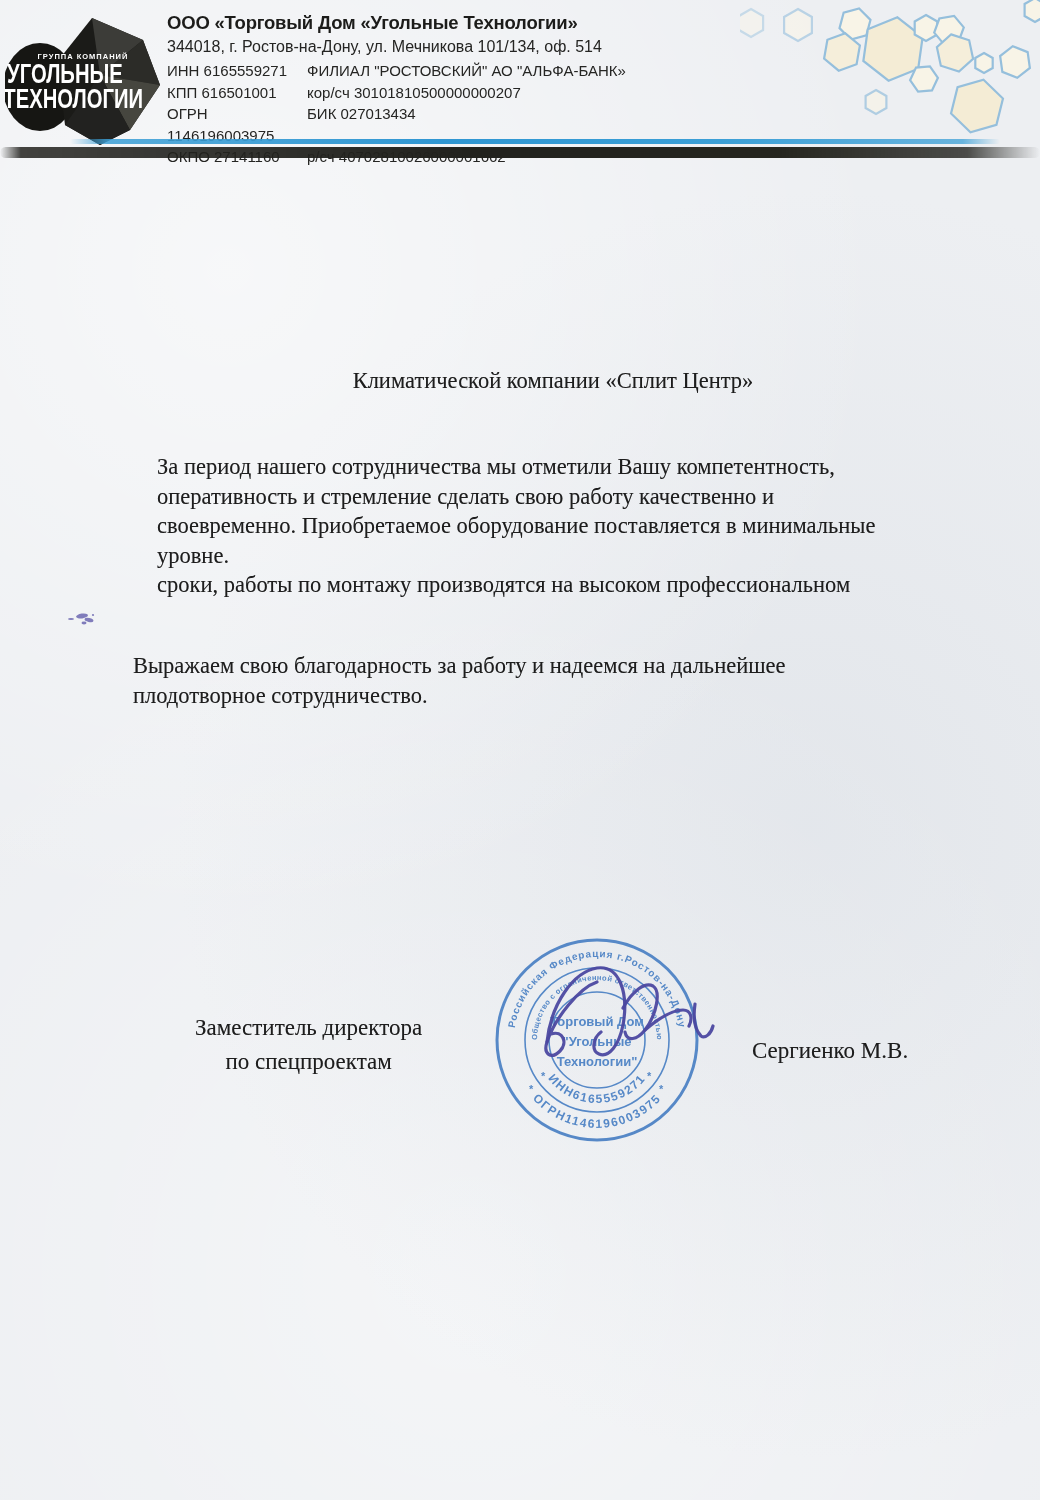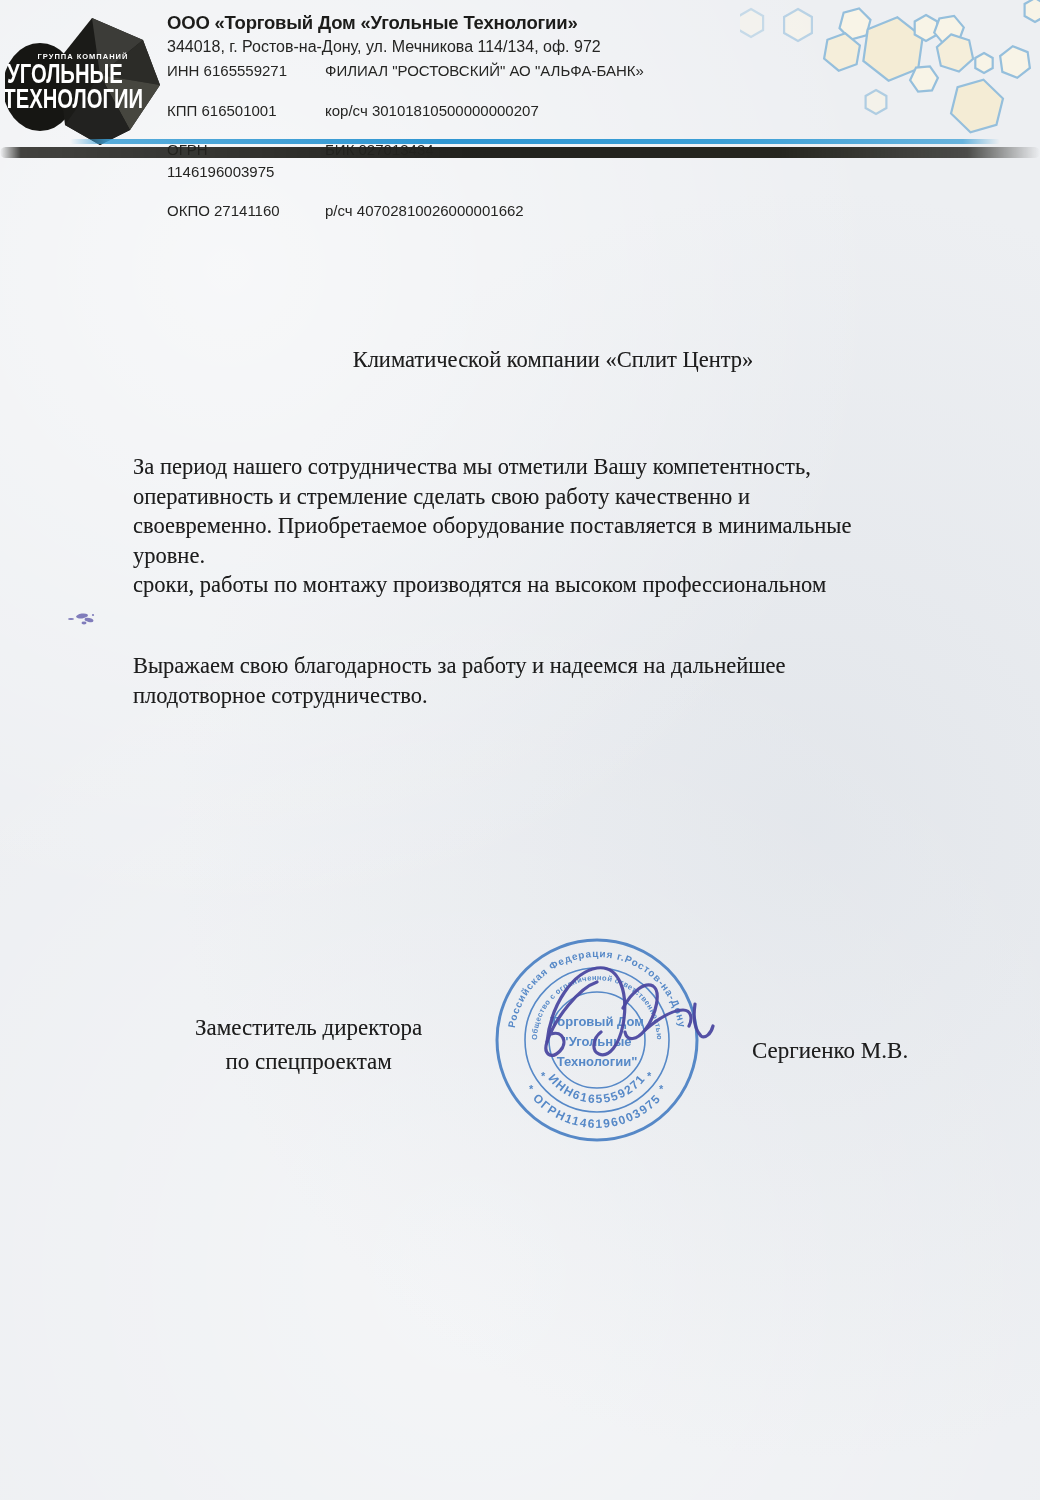--- a/index.html
+++ b/index.html
@@ -14,30 +14,30 @@
       radial-gradient(circle at 78% 55%, rgba(208,214,222,0.35) 0, rgba(208,214,222,0) 55%),
       radial-gradient(circle at 45% 85%, rgba(255,255,255,0.4) 0, rgba(255,255,255,0) 50%);
     overflow:hidden;
     font-family:"Liberation Sans",sans-serif;
     color:#1f1f1f;
   }
   .abs{position:absolute;}
   
   .company-name{left:167px;top:12px;font-size:18.5px;font-weight:bold;letter-spacing:-0.2px;color:#1c1c1a;text-align:center;}
   .address{left:167px;top:38px;font-size:16px;color:#252523;}
-  .requisites{left:167px;top:60px;display:grid;grid-template-columns:140px auto;column-gap:0;row-gap:0;font-size:15px;line-height:21.5px;color:#252523;gap:18px;}
+  .requisites{left:167px;top:60px;display:grid;grid-template-columns:140px auto;column-gap:0;row-gap:0;font-size:15px;line-height:21.5px;color:#252523;}
   .bar-blue{left:70px;top:139px;width:930px;height:5px;border-radius:3px;
     background:linear-gradient(to right, rgba(59,159,214,0) 0%, rgba(59,159,214,0.85) 4%, #2f96d2 40%, #3b9fd6 70%, rgba(59,159,214,0.75) 96%, rgba(59,159,214,0) 100%);}
   .bar-dark{left:0;top:147px;width:1040px;height:11px;border-radius:6px;filter:blur(0.4px);
     background:linear-gradient(to right, rgba(34,34,30,0) 0%, rgba(34,34,30,0.85) 2%, #22221e 45%, #26261f 75%, rgba(34,34,30,0.8) 93%, rgba(34,34,30,0) 100%);}
   
   .serif{font-family:"Liberation Serif",serif;color:#1d1d1d;text-shadow:0 0 0.6px rgba(30,30,30,0.35);}
-  .recipient{left:133px;top:347px;width:840px;text-align:center;font-size:22.5px;}
+  .recipient{left:133px;top:368px;width:840px;text-align:center;font-size:22.5px;}
   .para{left:133px;width:830px;font-size:22.5px;line-height:29.5px;}
-  .para-1{top:452px;}
+  .para-1{top:452px;margin-left:24px;}
   .para-2{top:651px;}
   .signer-title{left:195px;top:1011px;font-size:23px;line-height:34px;text-align:center;}
   .signer-name{left:752px;top:1038px;font-size:23px;}
   
   .stamp-svg{left:487px;top:930px;}
   .stamp-ring-text{font-family:"Liberation Sans",sans-serif;font-weight:700;fill:#4a80c4;}
   .stamp-center-text{font-family:"Liberation Sans",sans-serif;font-weight:700;fill:#4a80c4;text-anchor:middle;font-size:13px;}
   .sig-stroke{fill:none;stroke:#4c48a0;stroke-width:3.2;stroke-linecap:round;stroke-linejoin:round;opacity:0.95;}
 </style>
 </head>
@@ -51,21 +51,21 @@
     <polygon points="87,3 138,25 95,60" fill="#3c3c38"></polygon>
     <polygon points="138,25 155,70 95,60" fill="#2c2c28"></polygon>
     <polygon points="155,70 125,115 95,60" fill="#46463f"></polygon>
     <polygon points="95,60 125,115 95,130 60,110" fill="#222220"></polygon>
     <text x="78" y="44" text-anchor="middle" font-size="7.5" font-weight="bold" fill="#ffffff" letter-spacing="1">ГРУППА КОМПАНИЙ</text>
     <text x="80" y="68" text-anchor="middle" font-size="27" font-weight="bold" fill="#ffffff" transform="scale(0.75,1)">УГОЛЬНЫЕ</text>
     <text x="91" y="93" text-anchor="middle" font-size="27" font-weight="bold" fill="#ffffff" transform="scale(0.75,1)">ТЕХНОЛОГИИ</text>
   </svg>
 
   <div class="abs company-name">ООО «Торговый Дом «Угольные Технологии»</div>
-  <div class="abs address">344018, г. Ростов-на-Дону, ул. Мечникова 114/134, оф. 972</div>
+  <div class="abs address">344018, г. Ростов-на-Дону, ул. Мечникова 101/134, оф. 514</div>
 
   <div class="abs requisites">
     <span>ИНН 6165559271</span>
     <span>ФИЛИАЛ "РОСТОВСКИЙ" АО "АЛЬФА-БАНК»</span>
     <span>КПП 616501001</span>
     <span>кор/сч 30101810500000000207</span>
     <span>ОГРН 1146196003975</span>
     <span>БИК 027013434</span>
     <span>ОКПО 27141160</span>
     <span>р/сч 40702810026000001662</span>

